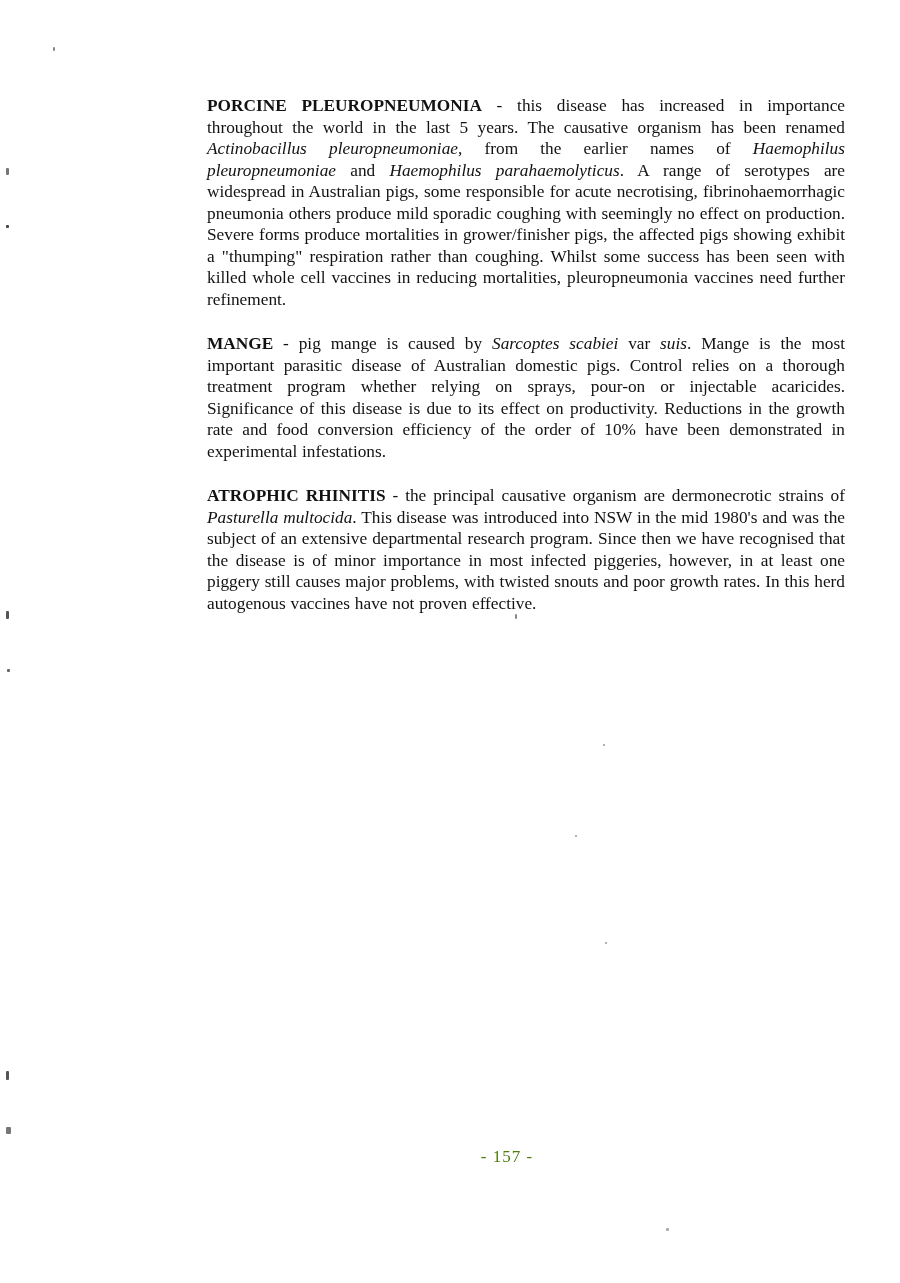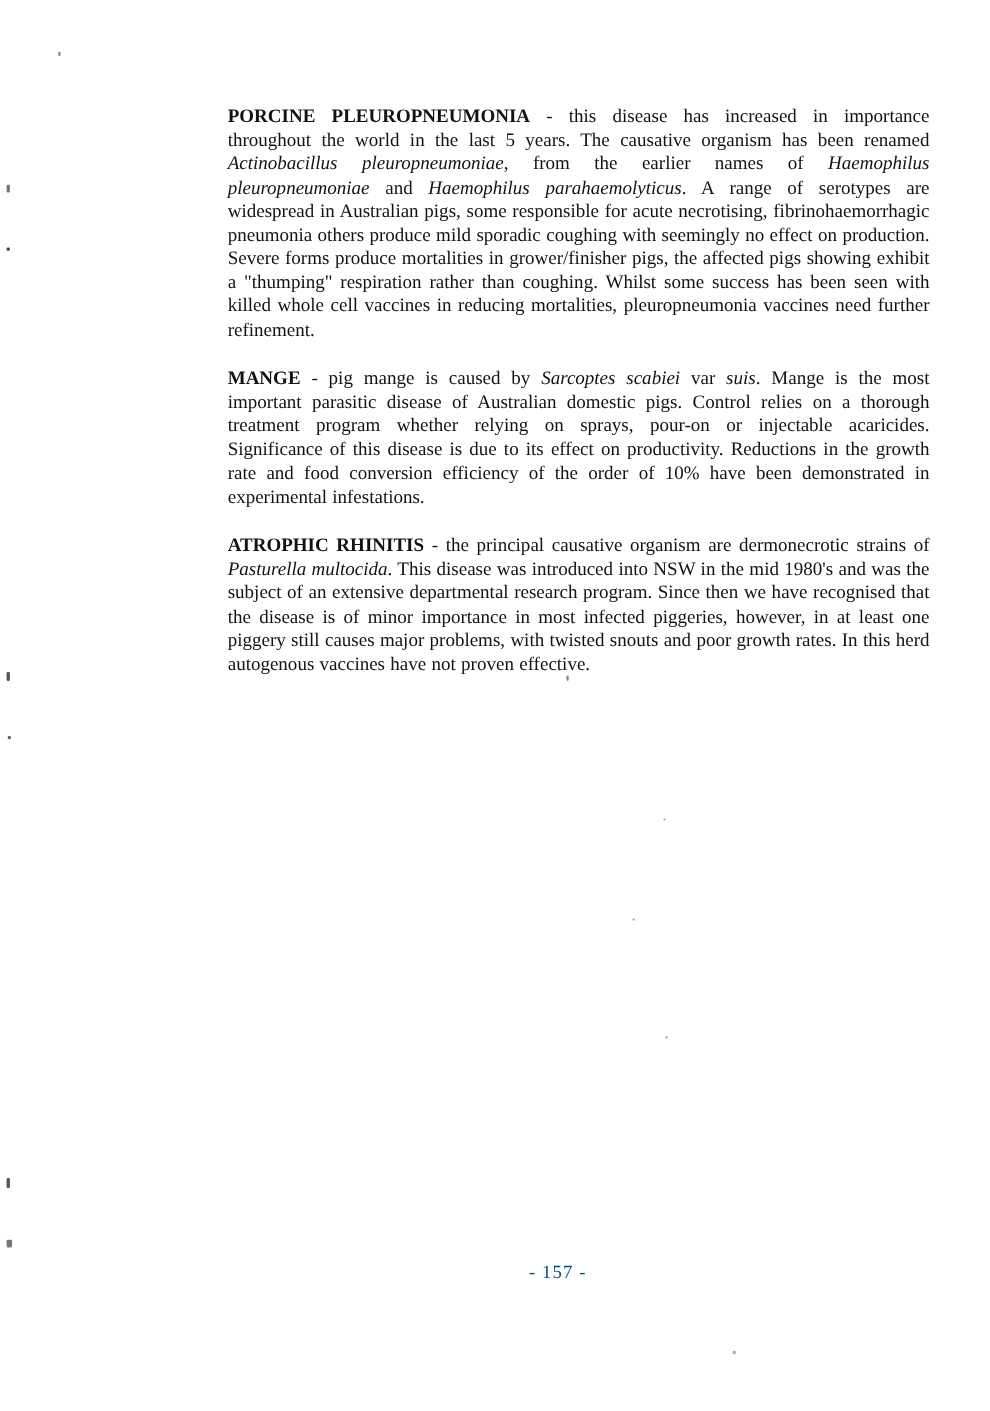--- a/index.html
+++ b/index.html
@@ -35,21 +35,21 @@
   .run-italic { font-style: italic; }
   .run-normal { }
   .page-number {
     position: absolute;
     top: 1147px;
     left: 437px;
     width: 140px;
     text-align: center;
     font-size: 17px;
     letter-spacing: 1px;
-    color: #0c4a6e;
+    color: #4d7c0f;
   }
   .speck {
     position: absolute;
     border-radius: 1px;
   }
 </style>
 </head>
 <body>
 
 <div class="page">

